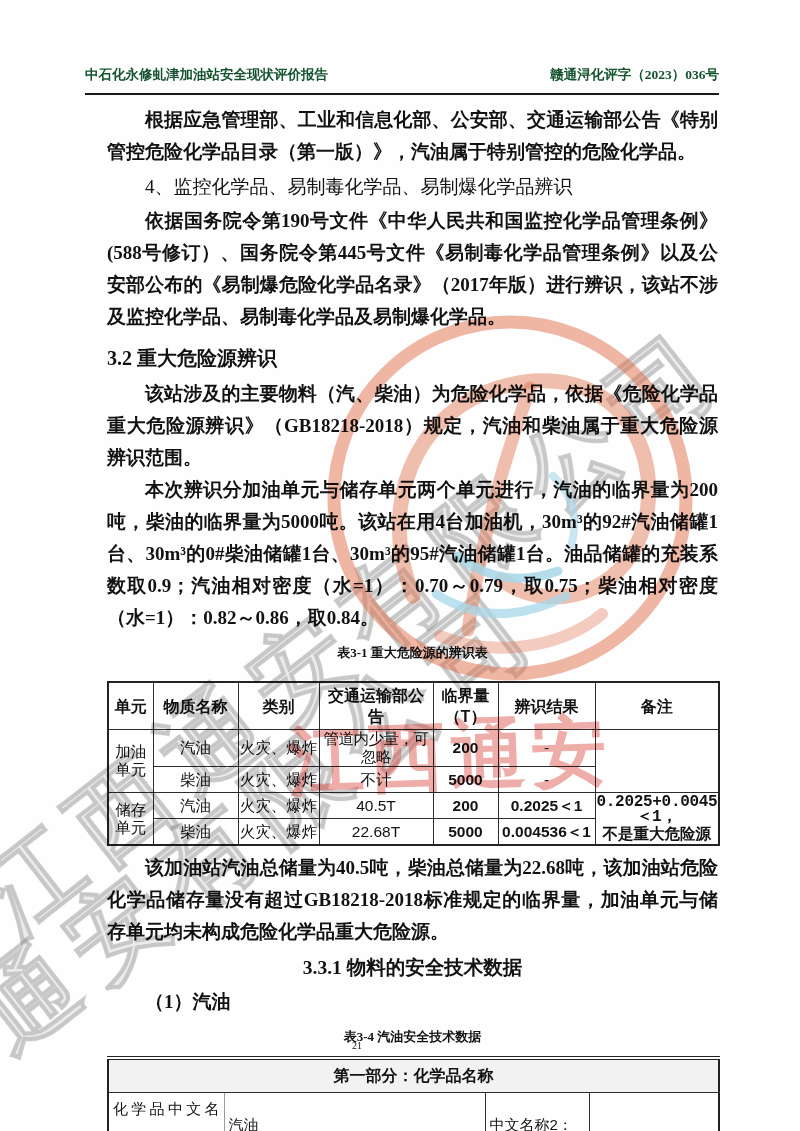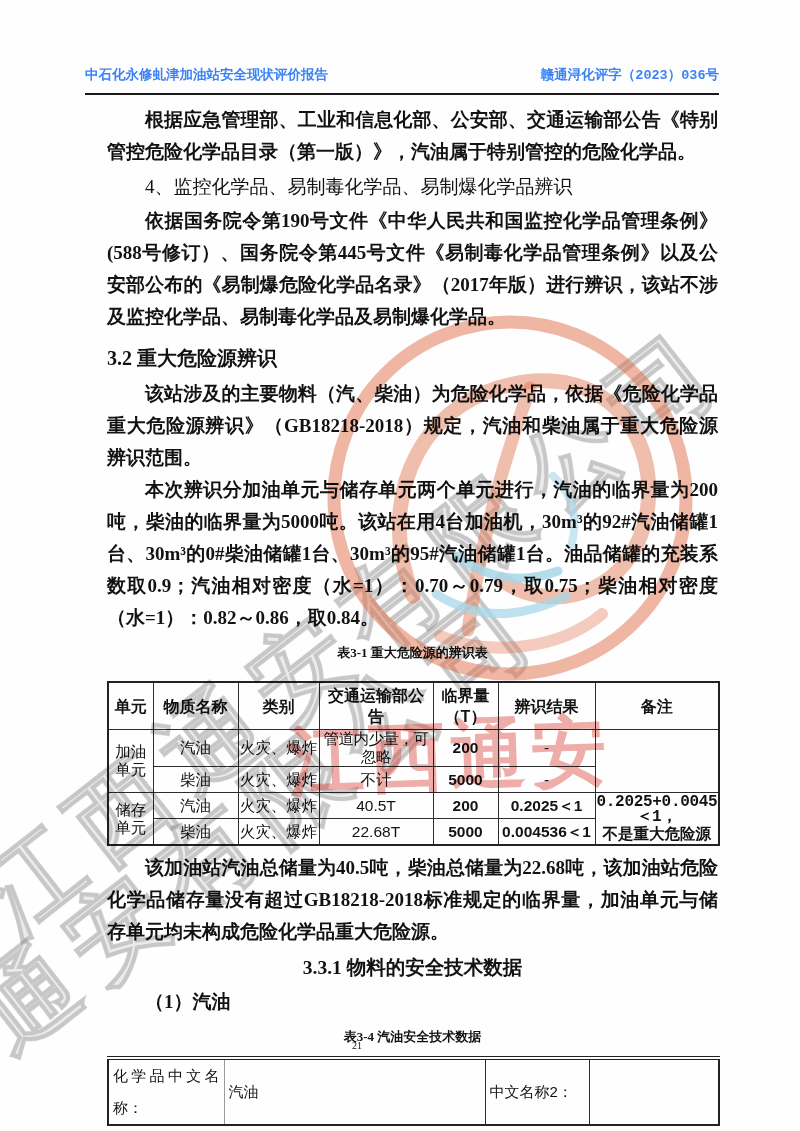--- a/index.html
+++ b/index.html
@@ -6,22 +6,22 @@
   .page {
     position:relative; width:800px; height:1131px;
     background:#fefefe; overflow:hidden;
     font-family:"Liberation Serif", serif; color:#121212;
   }
 
   
   .hdr {
     position:absolute; left:85px; top:66px; width:634px;
     display:flex; justify-content:space-between; align-items:flex-end;
-    font-family:Liberation Mono, monospace;
-    font-weight:bold; font-size:13.5px; color:#3b82f6;
+    font-family:Liberation Serif, serif;
+    font-weight:bold; font-size:13.5px; color:#14532d;
   }
   .hdr-line { position:absolute; left:85px; top:93px; width:634px; height:0; border-top:2px solid #1a1a1a; }
 
   
   .content {
     position:absolute; left:107px; top:104px; width:611px;
     font-size:19px; line-height:32px; text-align:justify;
   }
   p.body { margin:0; text-indent:2em;font-weight:bold; }
   .h-num   { margin:3px 0 2px; font-weight:normal; text-indent:2em; font-size:19px; }
@@ -173,20 +173,23 @@
 
     <p class="tbl-caption">表3-4 汽油安全技术数据</p>
     <table class="t2">
       <colgroup>
         <col style="width:116px">
           <col style="width:261px">
           <col style="width:104px">
           <col style="width:130px">
       </colgroup>
       <tbody>
+          <tr>
+        <td class="t2-part" colspan="4">第一部分：化学品名称</td>
+      </tr>
       <tr>
         <td class="t2-cell" style="border-right:none">化学品中文名称：</td>
         <td class="t2-cell t2-val">汽油</td>
         <td class="t2-cell">中文名称2：</td>
         <td class="t2-cell"></td>
       </tr>
     </tbody>
       </table>
   </div>
 

